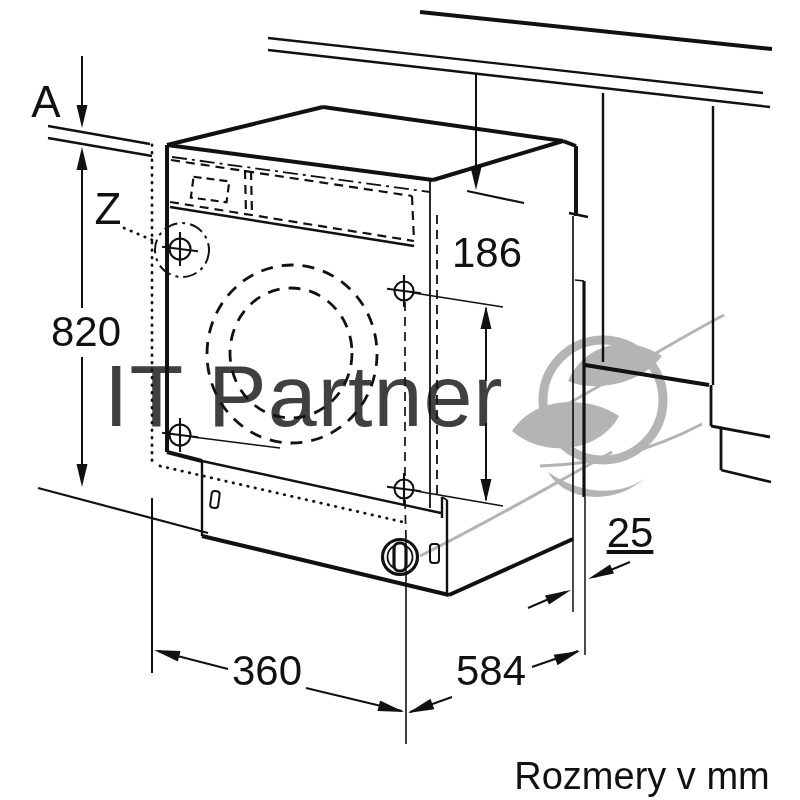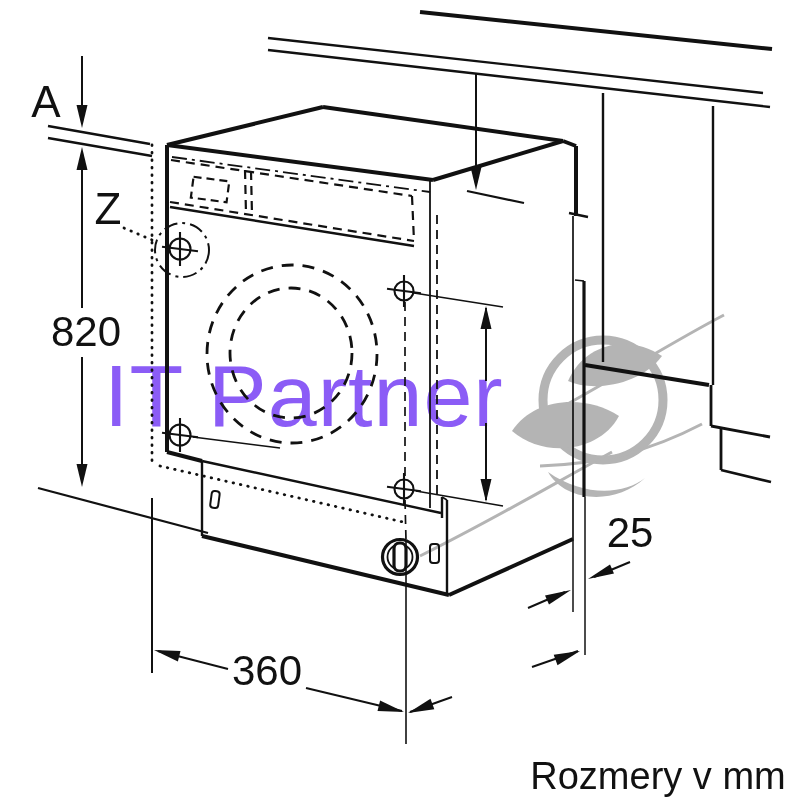--- a/index.html
+++ b/index.html
@@ -2,21 +2,21 @@
 <html><head>
 <meta charset="utf-8">
 <style>
   html,body{margin:0;padding:0;background:#fff;}
   #stage{
     position:relative;width:800px;height:800px;background:#ffffff;overflow:hidden;
     font-family:"Liberation Sans", sans-serif;
   }
   #wm-text{
     position:absolute;left:104px;top:400px;transform:translateY(-54%);
-    font-size:88px;color:#8b5cf6;letter-spacing:1px;white-space:nowrap;z-index:1;
+    font-size:88px;color:#404040;letter-spacing:1px;white-space:nowrap;z-index:1;
     font-family:"Liberation Sans", sans-serif;
   }
   svg.lineart{position:absolute;left:0;top:0;z-index:2;}
   .lbl{
     position:absolute;transform:translate(-50%,-50%);color:#111;z-index:3;
     font-size:42px;white-space:nowrap;line-height:1;
   }
   .lbl.letter{font-size:44px;}
   .lbl.caption{font-size:38px;}
 </style>
@@ -200,16 +200,18 @@
       <line x1="410" y1="712" x2="452" y2="697"></line>
       <line x1="532" y1="667" x2="578" y2="651"></line>
       <polygon points="408,713 430.5,698.8 434.3,709.2" fill="#111" stroke="none"></polygon>
       <polygon points="580,651 553.7,654.8 557.5,665.2" fill="#111" stroke="none"></polygon>
     </g>
   </svg>
 
   <span class="lbl letter" style="left:46px;top:102px;">A</span>
   <span class="lbl letter" style="left:108px;top:209px;">Z</span>
   <span class="lbl" style="left:86px;top:332px;">820</span>
-  <span class="lbl" style="left:630px;top:533px;">25</span>
+  <span class="lbl" style="left:487px;top:253px;">186</span>
+  <span class="lbl" style="left:630px;top:533px;text-decoration:underline;">25</span>
   <span class="lbl" style="left:267px;top:671px;">360</span>
-  <span class="lbl caption" style="left:658px;top:776px;">Rozmery v mm</span>
+  <span class="lbl" style="left:491px;top:671px;">584</span>
+  <span class="lbl caption" style="left:642px;top:776px;">Rozmery v mm</span>
 </div>
 
 </body></html>

